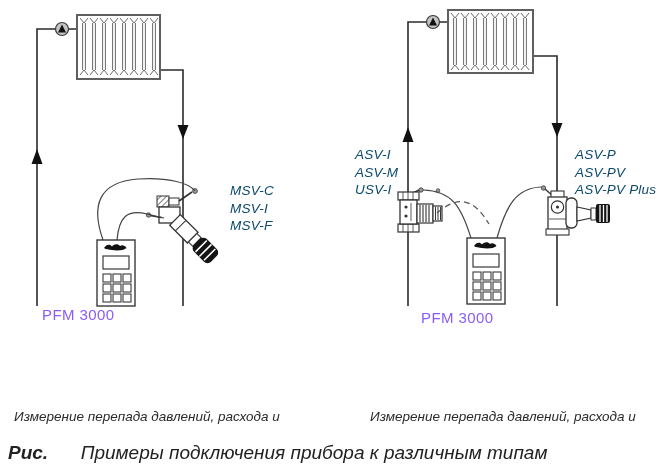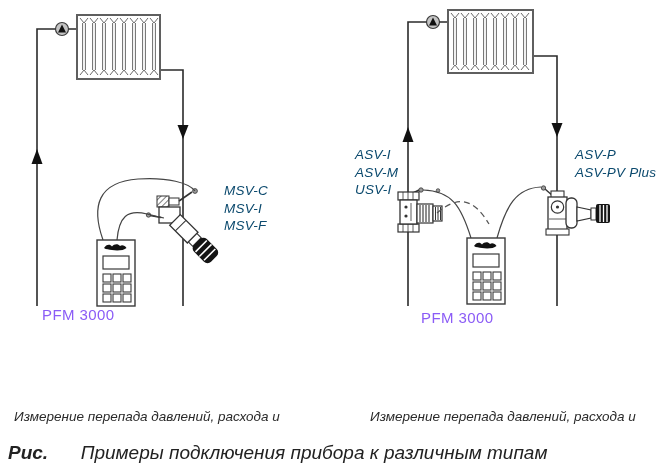--- a/index.html
+++ b/index.html
@@ -163,34 +163,35 @@
       </g>
 
       <path d="M471,238 C461,206 452,191 423,190" fill="none" stroke="#444" stroke-width="1.2"></path>
       <circle cx="438" cy="190.5" r="1.8" fill="#9a9a9a" stroke="#333" stroke-width="0.7"></circle>
       <path d="M497,238 C506,206 516,188 541,187" fill="none" stroke="#444" stroke-width="1.2"></path>
       <path d="M437,213 C457,196 473,197 489,224" fill="none" stroke="#555" stroke-width="1.2" stroke-dasharray="6 4"></path>
       <use href="#pfm" x="467" y="238"></use>
     </g>
   </svg>
 
-  <div class="lbl valve-labels" style="left:224px;top:182px">
+  <div class="lbl valve-labels" style="left:230px;top:182px">
     <div>MSV-C</div>
     <div>MSV-I</div>
     <div>MSV-F</div>
   </div>
 
   <div class="lbl valve-labels" style="left:355px;top:146px">
     <div>ASV-I</div>
     <div>ASV-M</div>
     <div>USV-I</div>
   </div>
 
   <div class="lbl valve-labels" style="left:575px;top:146px">
     <div>ASV-P</div>
+    <div>ASV-PV</div>
     <div>ASV-PV Plus</div>
   </div>
 
   <div class="lbl pfm-label" style="left:42px;top:306px">PFM 3000</div>
   <div class="lbl pfm-label" style="left:421px;top:309px">PFM 3000</div>
 
   <div class="lbl cap" style="left:14px;top:369px">
     <div>Измерение перепада давлений, расхода и</div>
     <div>температуры на ручных балансировочных</div>
     

